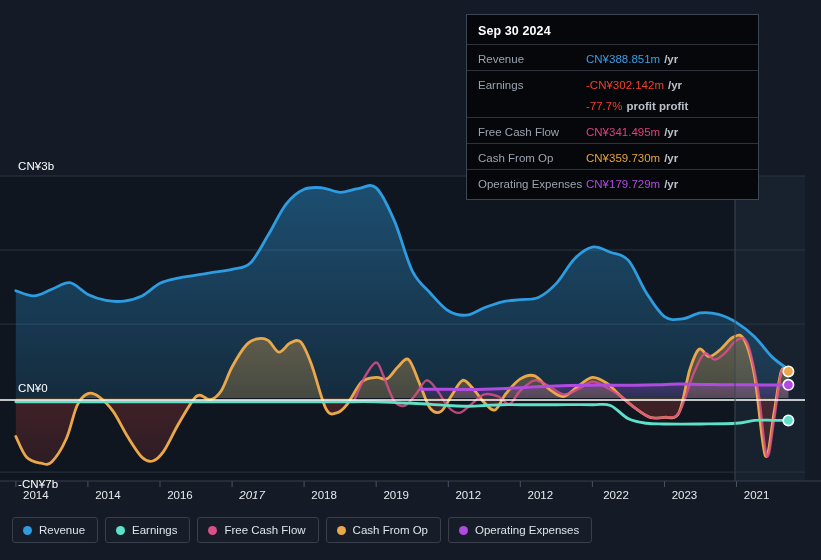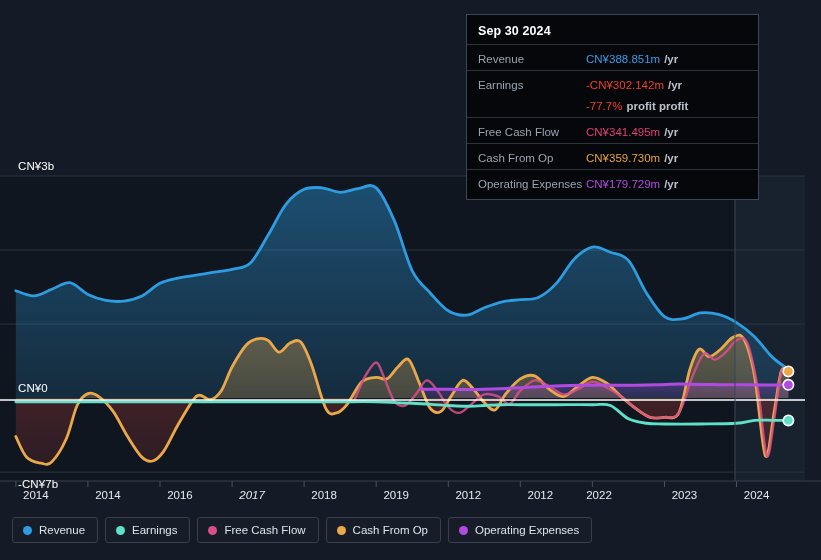--- a/index.html
+++ b/index.html
@@ -213,23 +213,23 @@
 
   <div id="x-labels">
       <div class="x-axis-label" style="left: 15.855px; top: 489px;">2014</div>
       <div class="x-axis-label" style="left: 87.923px; top: 489px;">2014</div>
       <div class="x-axis-label" style="left: 159.991px; top: 489px;">2016</div>
       <div class="x-axis-label" style="left: 232.059px; top: 489px; font-style: italic;">2017</div>
       <div class="x-axis-label" style="left: 304.127px; top: 489px;">2018</div>
       <div class="x-axis-label" style="left: 376.195px; top: 489px;">2019</div>
       <div class="x-axis-label" style="left: 448.263px; top: 489px;">2012</div>
       <div class="x-axis-label" style="left: 520.331px; top: 489px;">2012</div>
-      <div class="x-axis-label" style="left: 579px; top: 489px;">2022</div>
+      <div class="x-axis-label" style="left: 596px; top: 489px;">2022</div>
       <div class="x-axis-label" style="left: 664.467px; top: 489px;">2023</div>
-      <div class="x-axis-label" style="left: 736.535px; top: 489px;">2024</div>
+      <div class="x-axis-label" style="left: 736.535px; top: 489px;">2021</div>
     </div>
 
   <div id="tooltip">
     <div class="tt-title">Sep 30 2024</div>
     <div id="tooltip-rows">
         <div class="tt-row">
           <span class="tt-label">Revenue</span>
           <span><span class="tt-value" style="color: rgb(58, 156, 232);">CN¥388.851m</span><span class="tt-unit">/yr</span></span>
         </div>
         <div class="tt-row">

